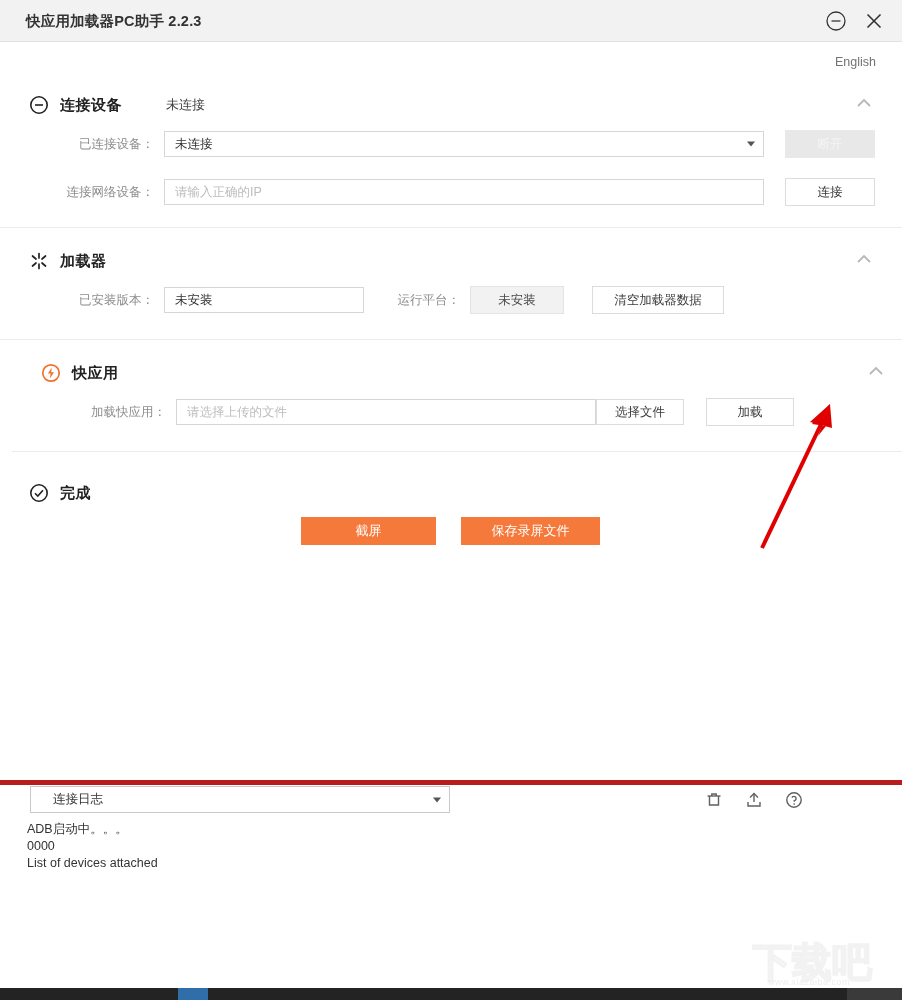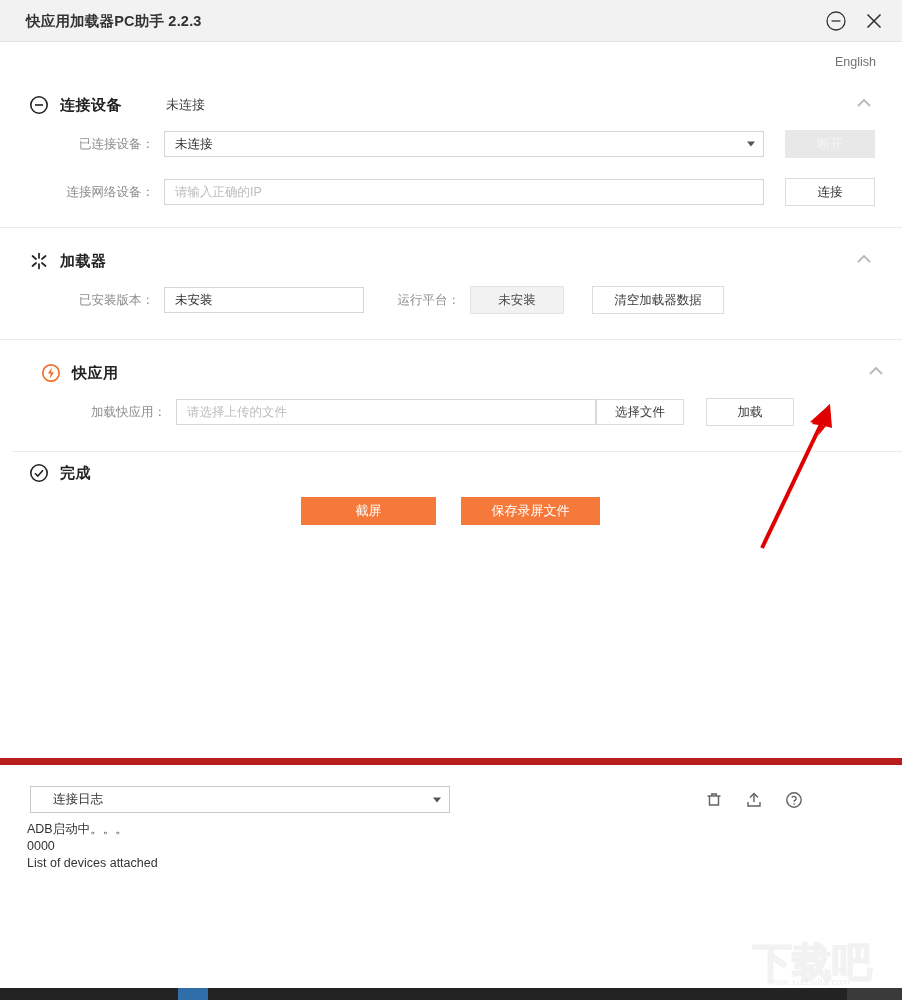--- a/index.html
+++ b/index.html
@@ -46,21 +46,21 @@
 
   
   .section {
     position: absolute;
     left: 0; width: 902px;
     border-bottom: 1px solid #eceaea;
   }
   .sec1 { top: 72px; height: 156px; }
   .sec2 { top: 228px; height: 112px; }
   .sec3 { top: 340px; height: 112px; margin-left: 12px; }
-  .sec4 { top: 440px; height: 325px; border-bottom: 7px solid #b91c1c; }
+  .sec4 { top: 460px; height: 325px; border-bottom: 5px solid #b91c1c; }
 
   .sec-head {
     position: absolute; left: 28px;
     display: flex; align-items: center;
   }
   .sec-icon {
     width: 22px; height: 22px;
     display: inline-flex; align-items: center; justify-content: center;
     margin-right: 10px;
   }

